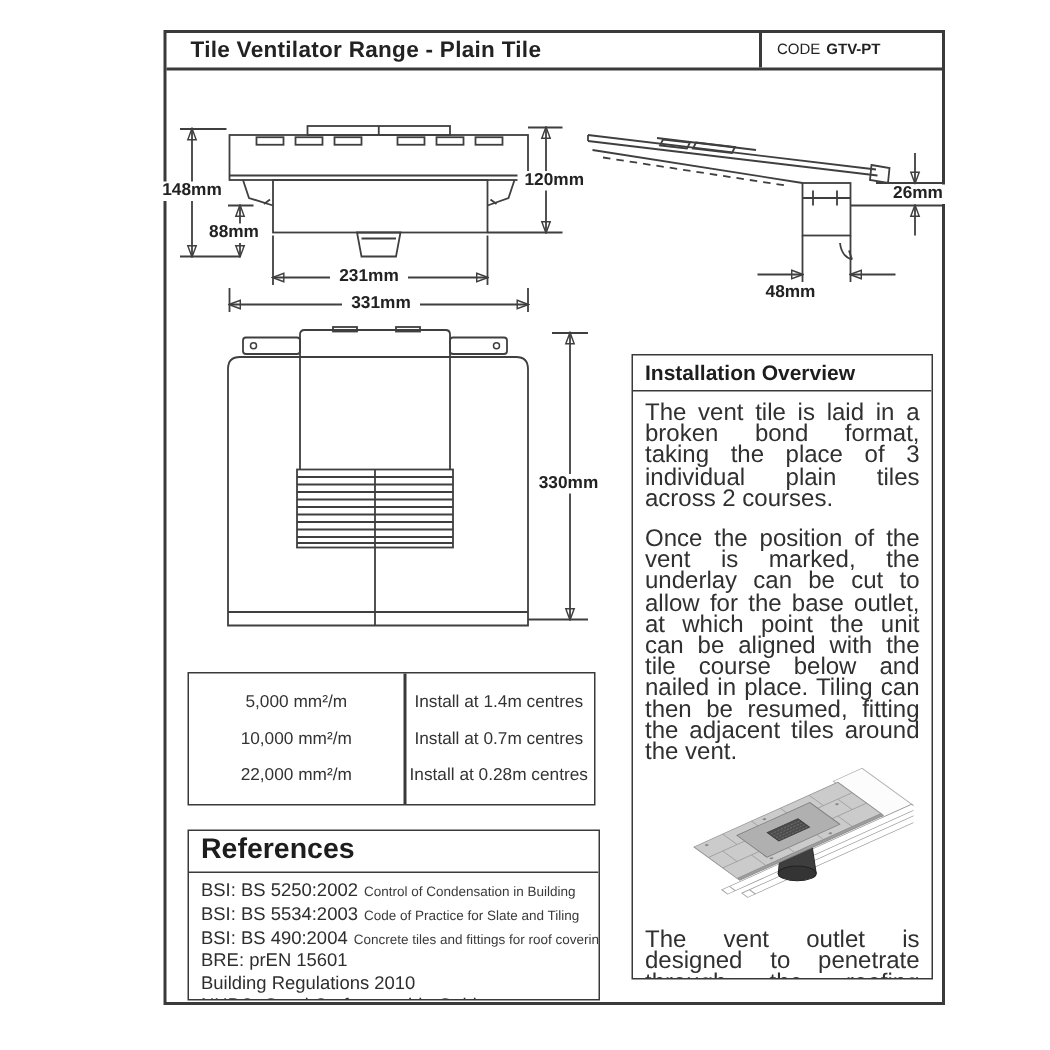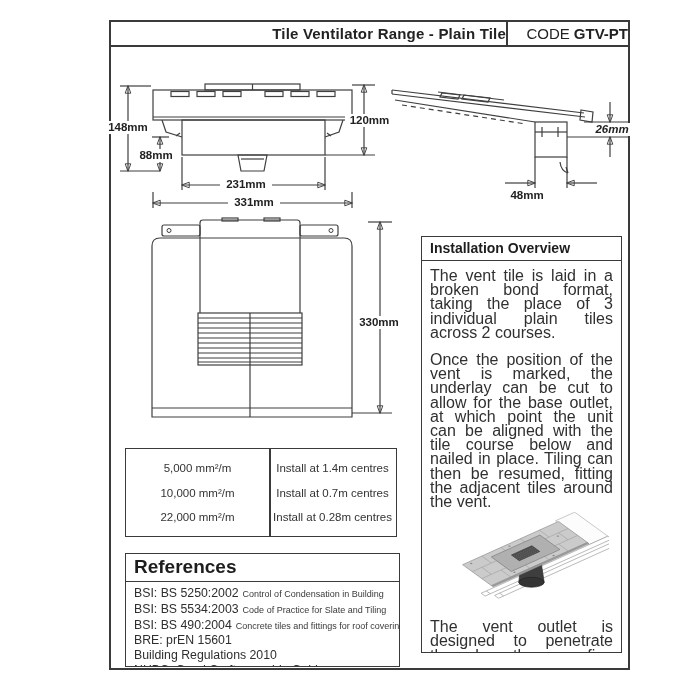--- a/index.html
+++ b/index.html
@@ -1,25 +1,25 @@
 <!DOCTYPE html>
 <html><head>
 <meta charset="utf-8">
 <style>
   html,body{margin:0;padding:0;background:#fff;}
   .page{position:relative;width:700px;height:700px;background:#ffffff;overflow:hidden;
         font-family:"Liberation Sans", sans-serif;color:#2a2a2a;}
   .frame{position:absolute;left:109px;top:20px;width:521px;height:650px;
          border:2px solid #3a3a3a;box-sizing:border-box;background:#fff;}
   .hdr{position:absolute;left:0;top:0;right:0;height:25px;border-bottom:2px solid #3a3a3a;
-       display:flex;box-sizing:border-box;text-align:right;}
+       display:flex;box-sizing:border-box;}
   .hdr-title{flex:1;font-weight:bold;font-size:15px;line-height:23px;padding-left:16px;
              letter-spacing:.2px;color:#222;}
   .code-box{width:122px;border-left:2px solid #3a3a3a;box-sizing:border-box;
-            font-size:15px;line-height:23px;padding-left:10px;color:#222;white-space:nowrap;}
+            font-size:10px;line-height:23px;padding-left:10px;color:#222;white-space:nowrap;}
   .code-box b{margin-left:4px;}
   .draw{position:absolute;}
   .draw line,.draw path,.draw rect,.draw polyline{stroke:#3f3f3f;stroke-width:1.2;fill:none;}
   .dimlab{position:absolute;font-weight:bold;font-size:11.5px;line-height:13px;color:#222;
           background:#fff;text-align:center;padding:0 1px;white-space:nowrap;}
   
   .inst{position:absolute;left:421px;top:236px;width:201px;height:417px;
         border:1.5px solid #3a3a3a;box-sizing:border-box;overflow:hidden;background:#fff;}
   .inst-title{font-weight:bold;font-size:14px;padding:3px 8px 4px 8px;
               border-bottom:1.5px solid #3a3a3a;color:#1d1d1d;}
@@ -141,21 +141,21 @@
 
     <line x1="196" y1="42" x2="240" y2="42"></line>
     <line x1="179" y1="57" x2="240" y2="57"></line>
     <line x1="222" y1="22" x2="222" y2="42" marker-end="url(#arwS)"></line>
     <line x1="222" y1="77" x2="222" y2="57" marker-end="url(#arwS)"></line>
 
     <line x1="179" y1="77" x2="179" y2="108"></line>
     <line x1="117" y1="103" x2="147" y2="103" marker-end="url(#arwS)"></line>
     <line x1="209" y1="103" x2="179" y2="103" marker-end="url(#arwS)"></line>
   </svg>
-  <div class="dimlab" style="left:592px;top:123px;width:38px;font-style:italic;">26mm</div>
+  <div class="dimlab" style="left:592px;top:123px;width:38px;">26mm</div>
   <div class="dimlab" style="left:504px;top:189px;width:44px;">48mm</div>
 
   <svg class="draw" style="left:140px;top:212px;" width="260" height="220" viewBox="0 0 260 220">
     <defs>
       <marker id="arwP" viewBox="0 0 10 10" refX="9" refY="5" markerWidth="9" markerHeight="8" orient="auto-start-reverse" markerUnits="userSpaceOnUse">
         <path d="M0,1.5 L9.5,5 L0,8.5 Z" fill="#3a3a3a" stroke="none"></path>
       </marker>
     </defs>
 
     <path d="M12,34 Q12,26 20,26 L204,26 Q212,26 212,34 L212,205 L12,205 Z"></path>

